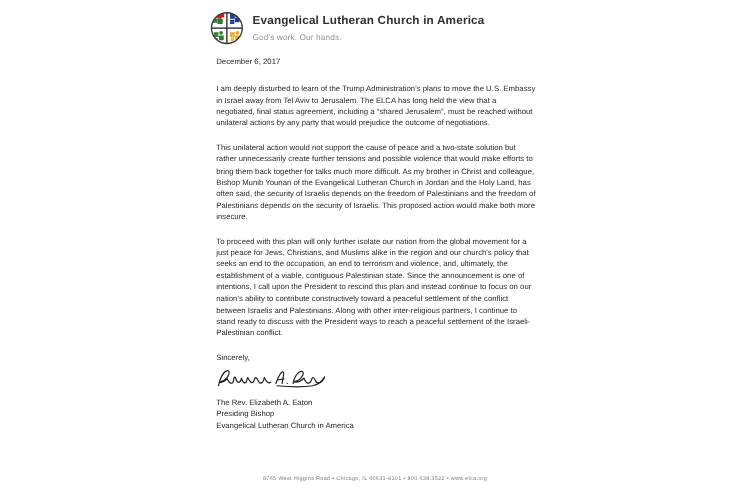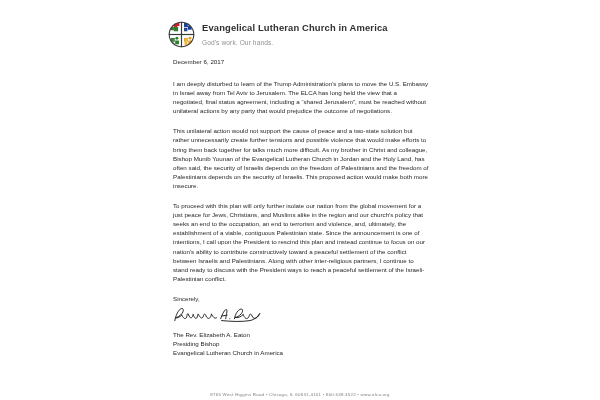--- a/index.html
+++ b/index.html
@@ -11,21 +11,21 @@
   body {
     width: 600px;
     height: 400px;
     overflow: hidden;
     font-family: "Liberation Sans", sans-serif;
     color: #231f20;
     position: relative;
   }
   .page {
     position: absolute;
-    left: 0; top: 12px;
+    left: 0; top: 0;
     width: 600px;
     height: 353px;
     background: #ffffff;
   }
 
   
   .letterhead {
     position: absolute;
     left: 168px;
     top: 9px;

